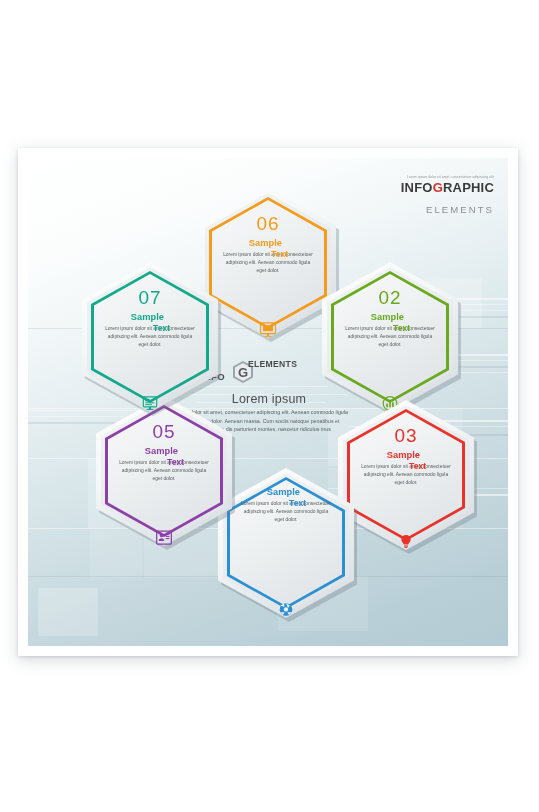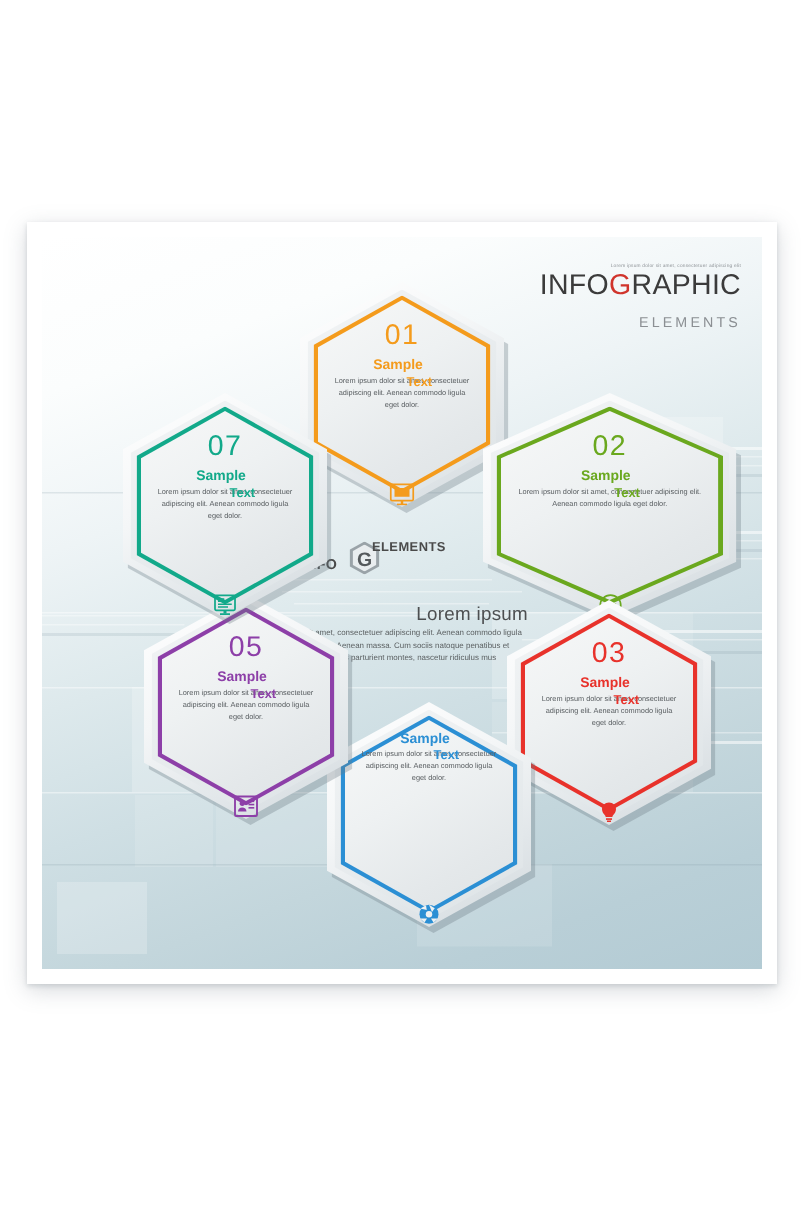--- a/index.html
+++ b/index.html
@@ -48,21 +48,21 @@
   
   #header{
     position:absolute;right:14px;top:18px;
     text-align:right;line-height:1;
   }
   #header .tiny{
     font-size:3.2px;color:#8d9296;letter-spacing:.15px;
     margin:0 0 2px 0;white-space:nowrap;
   }
   #header .big{
-    font-size:19px;color:#3b3b3b;font-weight:normal;letter-spacing:.2px;
+    font-size:13px;color:#3b3b3b;font-weight:bold;letter-spacing:.2px;
   }
   #header .big .accent{color:#d0342c;}
   #header .sub{
     font-size:9.5px;color:#8b8f93;letter-spacing:2.1px;margin-top:11px;
   }
 
   
   #center-block{
     position:absolute;left:158px;top:200px;width:166px;text-align:center;
   }
@@ -88,21 +88,21 @@
   }
   #logo-hex .g{
     position:absolute;inset:0;display:flex;align-items:center;justify-content:center;
     font-size:13px;font-weight:bold;color:#55595c;
   }
   #logo-graphics{
     position:absolute;left:62px;top:1px;
     font-size:8.6px;font-weight:bold;color:#4a4a4a;letter-spacing:.3px;
   }
   #center-title{
-    margin-top:18px;font-size:12.5px;color:#4d4f51;letter-spacing:.2px;text-align:right;
+    margin-top:8px;font-size:12.5px;color:#4d4f51;letter-spacing:.2px;
   }
   #center-body{
     margin-top:2px;font-size:5.3px;line-height:1.62;color:#5c6163;
     padding:0 4px;
   }
 
   
   .hex-card{position:absolute;width:136px;height:150px;}
 
   .hx-layer{position:absolute;inset:0;
@@ -217,38 +217,38 @@
       <div id="center-body">dolor sit amet, consectetuer adipiscing elit. Aenean commodo ligula eget dolor. Aenean massa. Cum sociis natoque penatibus et magnis dis parturient montes, nascetur ridiculus mus</div>
     </div>
 
     <div class="hex-card" style="left:172px;top:30px;">
       <div class="hx-layer hx-shadow"></div>
       <div class="hx-layer hx-outer"></div>
       <div class="hx-layer hx-bevel"></div>
       <div class="hx-layer hx-ring" style="background:#f49b1c;"></div>
       <div class="hx-layer hx-inner"></div>
       <div class="hx-content">
-        <div class="hx-num" style="color:#f49b1c;">01</div>
+        <div class="hx-num" style="color:#f49b1c;">06</div>
         <div class="hx-sample">
           <span class="s1" style="color:#f49b1c;">Sample</span>
           <span class="s2" style="color:#f49b1c;">Text</span>
         </div>
         <div class="hx-body">Lorem ipsum dolor sit amet, consectetuer adipiscing elit. Aenean commodo ligula eget dolor.</div>
       </div>
       <div class="hx-icon">
         <svg viewBox="0 0 20 18">
             <rect x="1" y="1" width="18" height="13" rx="1" fill="none" stroke="#f49b1c" stroke-width="1.4"></rect>
             <rect x="4" y="4" width="12" height="7" fill="#f49b1c"></rect>
             <rect x="9" y="14" width="2" height="3" fill="#f49b1c"></rect>
             <rect x="6" y="16.5" width="8" height="1.3" fill="#f49b1c"></rect>
           </svg>
       </div>
     </div>
 
-    <div class="hex-card" style="left:294px;top:104px;padding-left:33px;">
+    <div class="hex-card" style="left:294px;top:104px;">
       <div class="hx-layer hx-shadow"></div>
       <div class="hx-layer hx-outer"></div>
       <div class="hx-layer hx-bevel"></div>
       <div class="hx-layer hx-ring" style="background:#6aa81e;"></div>
       <div class="hx-layer hx-inner"></div>
       <div class="hx-content">
         <div class="hx-num" style="color:#6aa81e;">02</div>
         <div class="hx-sample">
           <span class="s1" style="color:#6aa81e;">Sample</span>
           <span class="s2" style="color:#6aa81e;">Text</span>

